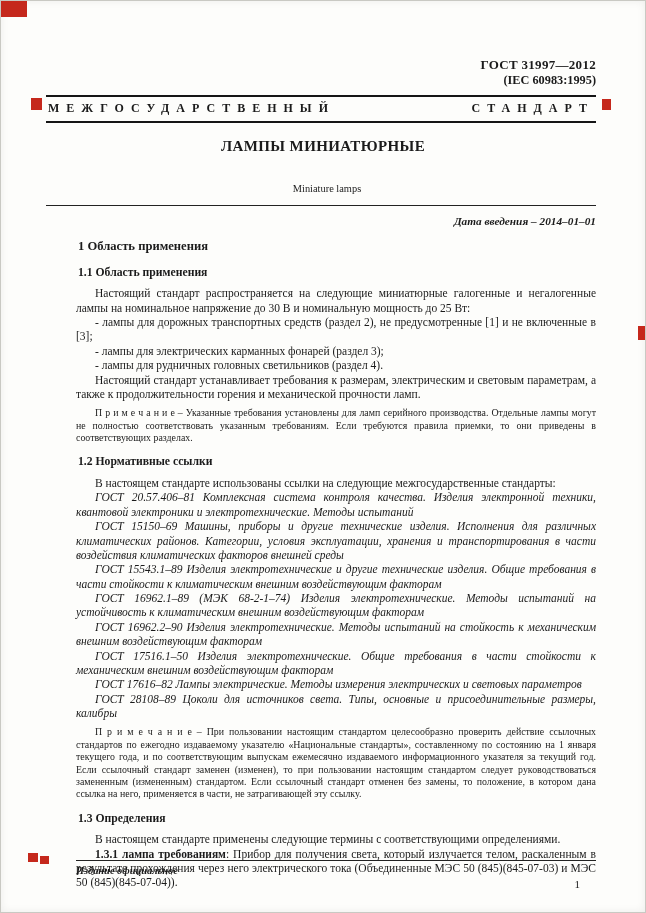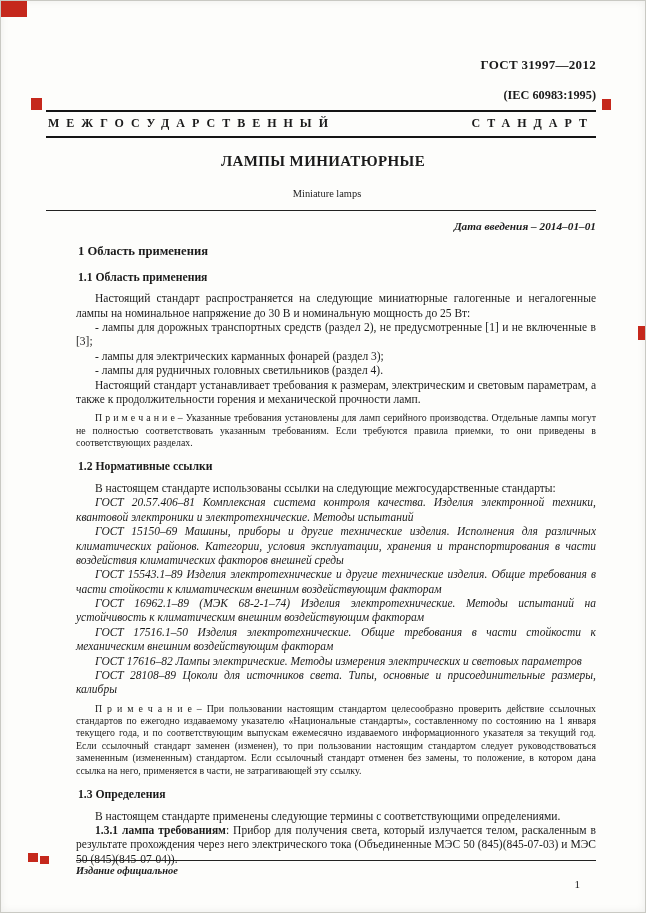--- a/index.html
+++ b/index.html
@@ -17,34 +17,34 @@
   .artifact { position:absolute; background:#c5281c; }
   .a1 { left:0; top:0; width:26px; height:16px; }
   .a2 { left:30px; top:97px; width:11px; height:12px; }
   .a3 { left:601px; top:98px; width:9px; height:11px; }
   .a4 { right:0; top:325px; width:7px; height:14px; }
   .a5 { left:27px; top:852px; width:10px; height:9px; }
   .a6 { left:39px; top:855px; width:9px; height:8px; }
 
   .head { margin:56px 49px 0 45px; text-align:right; font-weight:bold; }
   .gost-num { font-size:13px; letter-spacing:.3px; }
-  .gost-iec { font-size:12.3px; margin-top:15px; }
+  .gost-iec { font-size:12.3px; margin-top:0; }
 
   .banner {
     margin:7px 49px 0 45px;
     border-top:2.6px solid #151515;
     border-bottom:2.6px solid #151515;
     padding:4px 2px 5px 2px;
     display:flex; justify-content:space-between;
     font-weight:bold; font-size:12px;
   }
   .banner span { letter-spacing:7px; white-space:nowrap; }
 
   .title-ru { text-align:center; font-weight:bold; font-size:15px; letter-spacing:.4px; margin-top:15px; }
-  .title-en { text-align:center; font-size:10.4px; margin-top:18px; color:#222;padding-left:8px; }
+  .title-en { text-align:center; font-size:10.4px; margin-top:28px; color:#222;padding-left:8px; }
   .thin-rule { margin:11px 49px 0 45px; border-top:1.2px solid #222; }
   .date-line { margin:9px 49px 0 45px; text-align:right; font-weight:bold; font-size:11.3px;font-style:italic; }
 
   .bodytext {
     margin:12px 49px 0 75px;
     font-size:11.5px; line-height:1.25;
     text-align:justify;
   }
   .sec { font-size:12.6px; font-weight:bold; margin:12px 0 0 2px; }
   .sub { font-size:11.7px; font-weight:bold; margin:11px 0 6px 2px; }
@@ -94,20 +94,21 @@
     <p>- лампы для рудничных головных светильников (раздел 4).</p>
     <p>Настоящий стандарт устанавливает требования к размерам, электрическим и световым параметрам, а также к продолжительности горения и механической прочности ламп.</p>
     <p class="note">П р и м е ч а н и е  – Указанные требования установлены для ламп серийного производства. Отдельные лампы могут не полностью соответствовать указанным требованиям. Если требуются правила приемки, то они приведены в соответствующих разделах.</p>
 
     <div class="sub">1.2  Нормативные ссылки</div>
     <p>В настоящем стандарте использованы ссылки на следующие межгосударственные стандарты:</p>
     <p class="ref">ГОСТ 20.57.406–81 Комплексная система контроля качества. Изделия электронной техники, квантовой электроники и электротехнические. Методы испытаний</p>
     <p class="ref">ГОСТ 15150–69 Машины, приборы и другие технические изделия. Исполнения для различных климатических районов. Категории, условия эксплуатации, хранения и транспортирования в части воздействия климатических факторов внешней среды</p>
     <p class="ref">ГОСТ 15543.1–89 Изделия электротехнические и другие технические изделия. Общие требования в части стойкости к климатическим внешним воздействующим факторам</p>
     <p class="ref">ГОСТ 16962.1–89 (МЭК 68-2-1–74) Изделия электротехнические. Методы испытаний на устойчивость к климатическим внешним воздействующим факторам</p>
+    <p class="ref">ГОСТ 16962.2–90 Изделия электротехнические. Методы испытаний на стойкость к механическим внешним воздействующим факторам</p>
     <p class="ref">ГОСТ 17516.1–50 Изделия электротехнические. Общие требования в части стойкости к механическим внешним воздействующим факторам</p>
     <p class="ref">ГОСТ 17616–82 Лампы электрические. Методы измерения электрических и световых параметров</p>
     <p class="ref">ГОСТ 28108–89 Цоколи для источников света. Типы, основные и присоединительные размеры, калибры</p>
     <p class="note">П р и м е ч а н и е  – При пользовании настоящим стандартом целесообразно проверить действие ссылочных стандартов по ежегодно издаваемому указателю «Национальные стандарты», составленному по состоянию на 1 января текущего года, и по соответствующим выпускам ежемесячно издаваемого информационного указателя за текущий год. Если ссылочный стандарт заменен (изменен), то при пользовании настоящим стандартом следует руководствоваться замененным (измененным) стандартом. Если ссылочный стандарт отменен без замены, то положение, в котором дана ссылка на него, применяется в части, не затрагивающей эту ссылку.</p>
 
     <div class="sub">1.3 Определения</div>
     <p>В настоящем стандарте применены следующие термины с соответствующими определениями.</p>
     <p><b>1.3.1 лампа требованиям</b><span>: Прибор для получения света, который излучается телом, раскаленным в результате прохождения через него электрического тока (Объединенные МЭС 50 (845)(845-07-03) и МЭС 50 (845)(845-07-04)).</span></p>
   </div>
 

